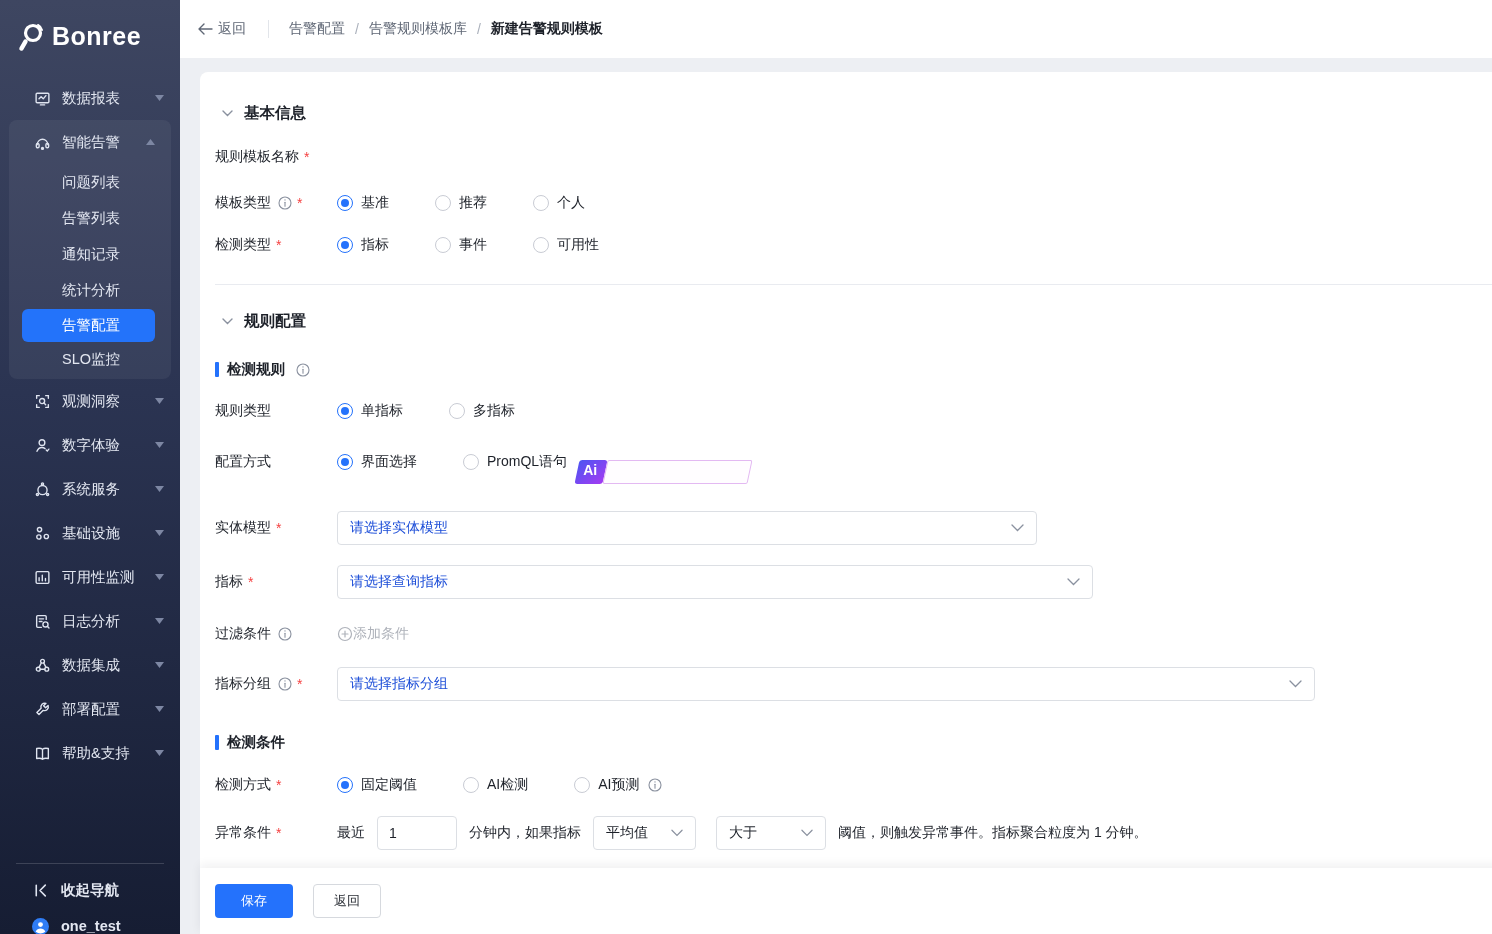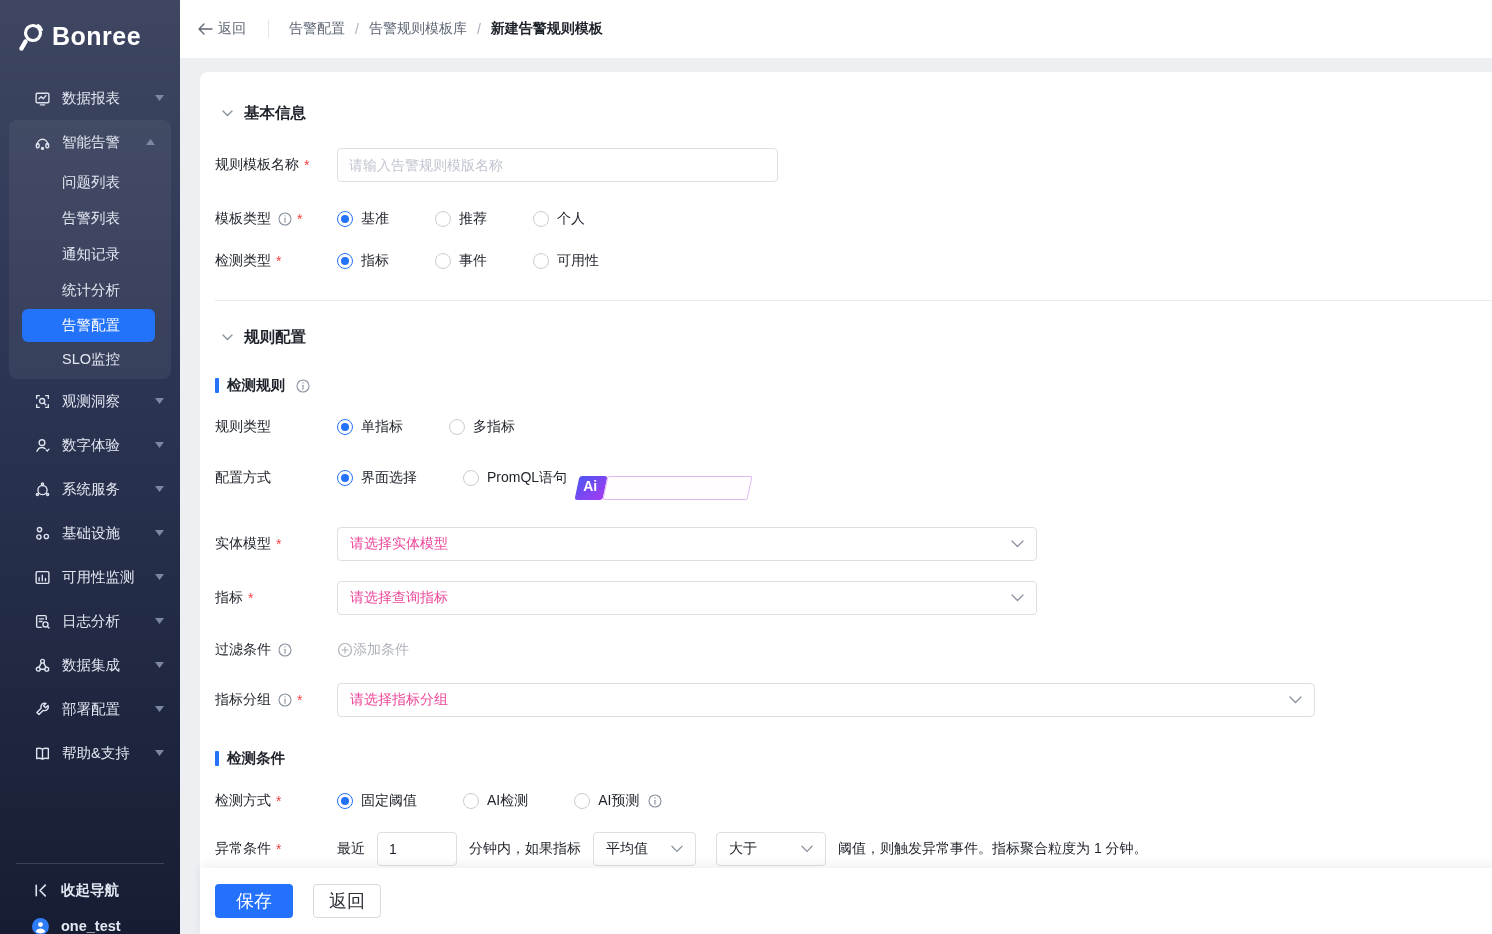--- a/index.html
+++ b/index.html
@@ -53,21 +53,21 @@
   .form-row { display:flex; align-items:center; margin-top:26px; }
   .form-label { width:122px; flex-shrink:0; display:flex; align-items:center; gap:4px; color:#1d2129; }
   .req { color:#f53f3f; margin-left:1px; }
   .info-icon { display:inline-flex; color:#8a919f; margin-left:3px; cursor:pointer; }
   .info-icon svg { width:14px; height:14px; }
 
   .text-input { height:34px; border:1px solid #dcdfe4; border-radius:4px; padding:0 11px;
     font-size:14px; color:#1d2129; outline:none; font-family:inherit; }
   .text-input::placeholder { color:#c1c5cf; }
   .select { height:34px; border:1px solid #dcdfe4; border-radius:4px; display:flex; align-items:center;
-    padding:0 12px; color:#ec4899; cursor:pointer; background:#fff; }
+    padding:0 12px; color:#1d4ed8; cursor:pointer; background:#fff; }
   .select .sel-chev { margin-left:auto; color:#8a919f; display:flex; }
 
   .radio-group { display:flex; align-items:center;justify-content:space-between; }
   .radio-opt { display:flex; align-items:center; margin-right:46px; cursor:pointer; }
   .radio { width:16px; height:16px; border-radius:50%; border:1px solid #c9ccd4; margin-right:8px;
     position:relative; background:#fff; flex-shrink:0; }
   .radio.checked { border-color:#2472fc; }
   .radio.checked::after { content:''; position:absolute; inset:3px; border-radius:50%; background:#2472fc; }
 
   .add-link { display:flex; align-items:center; color:#aeb2ba; cursor:pointer; }
@@ -87,21 +87,21 @@
   .inline-cond { display:flex; align-items:center; gap:12px; }
   .cond-text { color:#1d2129; }
 
   .threshold-row { display:flex; align-items:center; margin-top:14px; }
   .threshold-rows { display:flex; flex-direction:column; }
   .level-dot { width:8px; height:8px; border-radius:50%; margin-right:10px; flex-shrink:0; }
   .th-op { margin:0 10px 0 8px; color:#1d2129; }
 
   .footer { position:absolute; left:20px; right:-24px; bottom:0; height:66px; background:#fff;
     box-shadow:0 -3px 10px rgba(31,35,41,0.07); display:flex; align-items:center; padding-left:15px; gap:20px; z-index:6; }
-  .btn { height:34px; border-radius:4px; font-size:18px; display:inline-flex; align-items:center;
+  .btn { height:34px; border-radius:4px; font-size:13px; display:inline-flex; align-items:center;
     justify-content:center; cursor:pointer; font-family:inherit; }
   .btn-primary { width:78px; background:#2472fc; color:#fff; border:none; }
   .btn-default { width:68px; background:#fff; color:#2b2f36; border:1px solid #d6d9de; }
 </style>
 </head>
 <body>
 
 <div class="app">
 
   <aside class="sidebar">
@@ -355,21 +355,20 @@
               </svg>
           </span>
           <span class="section-title">基本信息</span>
         </div>
 
         <div class="form-row" style="margin-top:24px;">
           <div class="form-label">
             <span>规则模板名称</span>
               <span class="req">*</span>
           </div>
-          <input class="text-input" style="width: 441px;" type="text" placeholder="请输入告警规则模版名称">
         </div>
 
         <div class="form-row" style="margin-top:28px;">
           <div class="form-label">
             <span>模板类型</span>
             <span class="info-icon">
               <svg viewBox="0 0 14 14" fill="none" stroke="currentColor" stroke-width="1.1">
                   <circle cx="7" cy="7" r="6"></circle>
                   <path d="M7 6.2v4" stroke-linecap="round"></path>
                   <circle cx="7" cy="3.9" r="0.7" fill="currentColor" stroke="none"></circle>
@@ -486,21 +485,21 @@
                 </svg>
             </span>
           </div>
         </div>
 
         <div class="form-row" style="margin-top:20px;">
           <div class="form-label">
             <span>指标</span>
               <span class="req">*</span>
           </div>
-          <div class="select" style="width:700px;">
+          <div class="select" style="width:756px;">
             <span>请选择查询指标</span>
             <span class="sel-chev">
               <svg width="13" height="8" viewBox="0 0 13 8" fill="none" stroke="currentColor" stroke-width="1.3" stroke-linecap="round">
                   <path d="M1 1l5.5 5.5L12 1"></path>
                 </svg>
             </span>
           </div>
         </div>
 
         <div class="form-row" style="margin-top:26px;">

